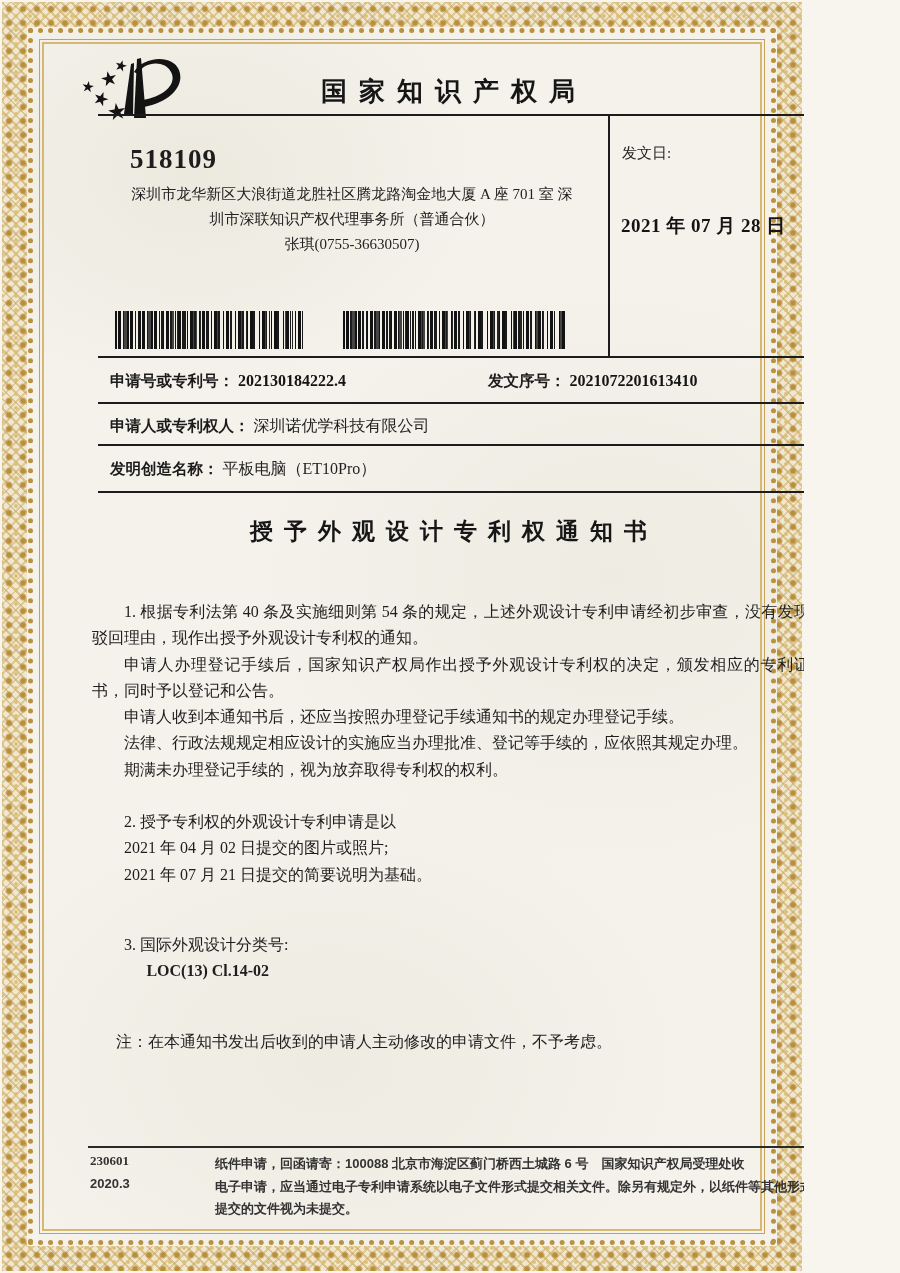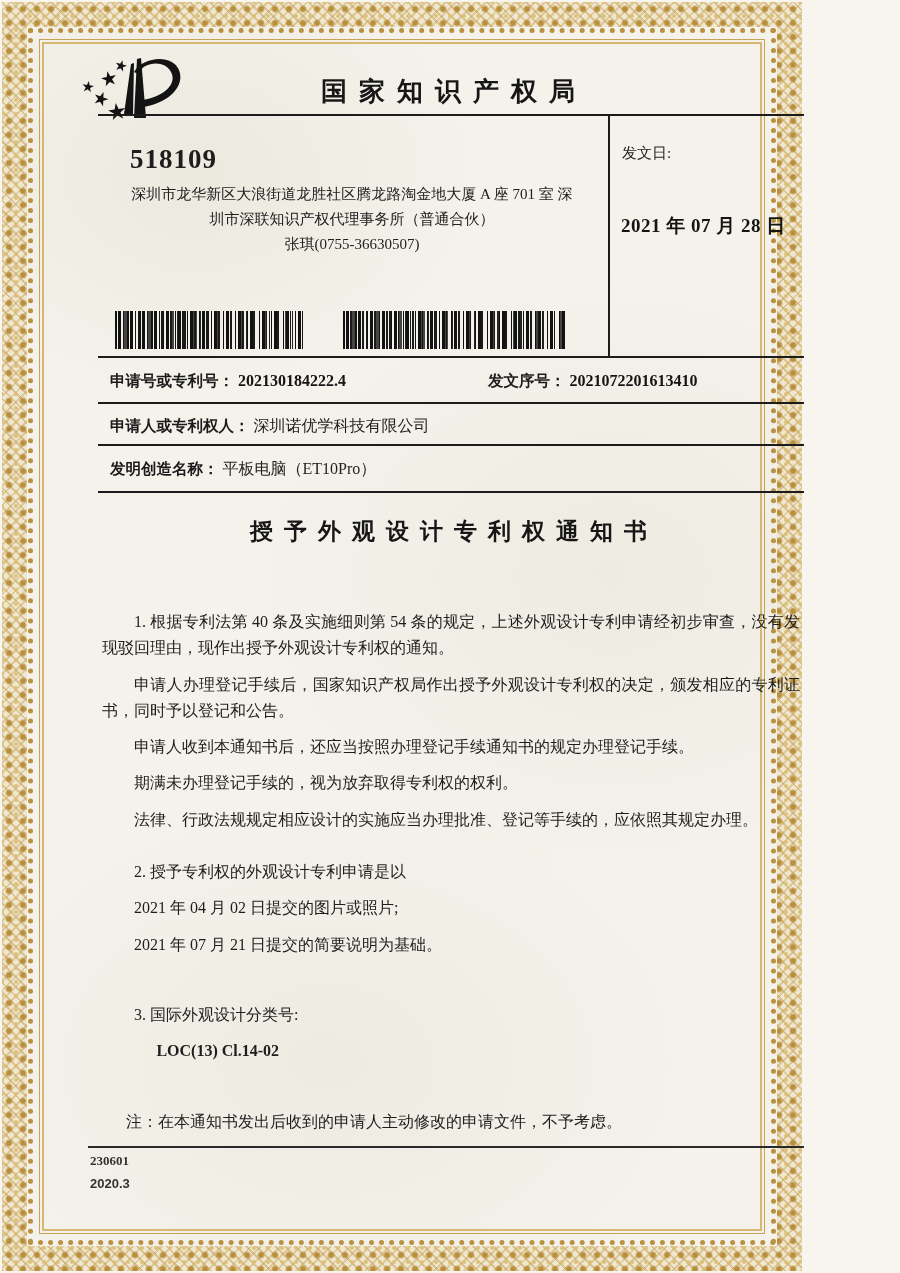--- a/index.html
+++ b/index.html
@@ -69,21 +69,21 @@
   .rule-r3{left:98px;top:491px;width:710px;}
 
   
   .notice-title{position:absolute;left:100px;top:516px;width:708px;text-align:center;
     font-family:"Liberation Sans","DejaVu Sans",sans-serif;font-weight:bold;
     font-size:23px;letter-spacing:11px;color:#161616;}
 
   
   .body-text{position:absolute;left:92px;top:599px;width:718px;
     font-size:16px;line-height:26.3px;text-align:justify;color:#1e1e1e;}
-  .body-text p{margin:10px;}
+  .body-text p{margin:0;}
   .ind2{text-indent:2em;}
   .s2head{margin-top:26px !important;}
   .s3head{margin-top:44px !important;}
   .loc{text-indent:3.4em;font-weight:bold;}
   .note{margin-top:44px !important;text-indent:1.5em;}
 
   
   .rule-foot{left:88px;top:1146px;width:722px;background:#2a2a2a;}
   .foot{font-family:"Liberation Sans","DejaVu Sans",sans-serif;font-weight:600;
         font-size:13px;color:#333;}
@@ -159,28 +159,32 @@
       <span class="info-value-txt">平板电脑（ET10Pro）</span>
     </div>
     <div class="rule rule-r3"></div>
 
     <div class="notice-title">授予外观设计专利权通知书</div>
 
     <div class="body-text">
       <p class="ind2">1. 根据专利法第 40 条及实施细则第 54 条的规定，上述外观设计专利申请经初步审查，没有发现驳回理由，现作出授予外观设计专利权的通知。</p>
       <p class="ind2">申请人办理登记手续后，国家知识产权局作出授予外观设计专利权的决定，颁发相应的专利证书，同时予以登记和公告。</p>
       <p class="ind2">申请人收到本通知书后，还应当按照办理登记手续通知书的规定办理登记手续。</p>
+      <p class="ind2">法律、行政法规规定相应设计的实施应当办理批准、登记等手续的，应依照其规定办理。</p>
       <p class="ind2">期满未办理登记手续的，视为放弃取得专利权的权利。</p>
-      <p class="ind2">法律、行政法规规定相应设计的实施应当办理批准、登记等手续的，应依照其规定办理。</p>
       <p class="ind2 s2head">2. 授予专利权的外观设计专利申请是以</p>
       <p class="ind2">2021 年 04 月 02 日提交的图片或照片;</p>
       <p class="ind2">2021 年 07 月 21 日提交的简要说明为基础。</p>
       <p class="ind2 s3head">3. 国际外观设计分类号:</p>
       <p class="loc">LOC(13) Cl.14-02</p>
       <p class="note">注：在本通知书发出后收到的申请人主动修改的申请文件，不予考虑。</p>
     </div>
 
     <div class="rule rule-foot"></div>
     <div class="foot foot-code1">230601</div>
     <div class="foot foot-code2">2020.3</div>
+    <div class="foot foot-text">
+      <div>纸件申请，回函请寄：100088 北京市海淀区蓟门桥西土城路 6 号　国家知识产权局受理处收</div>
+      <div>电子申请，应当通过电子专利申请系统以电子文件形式提交相关文件。除另有规定外，以纸件等其他形式提交的文件视为未提交。</div>
+    </div>
 
   </div>
 </div>
 
 </body></html>

